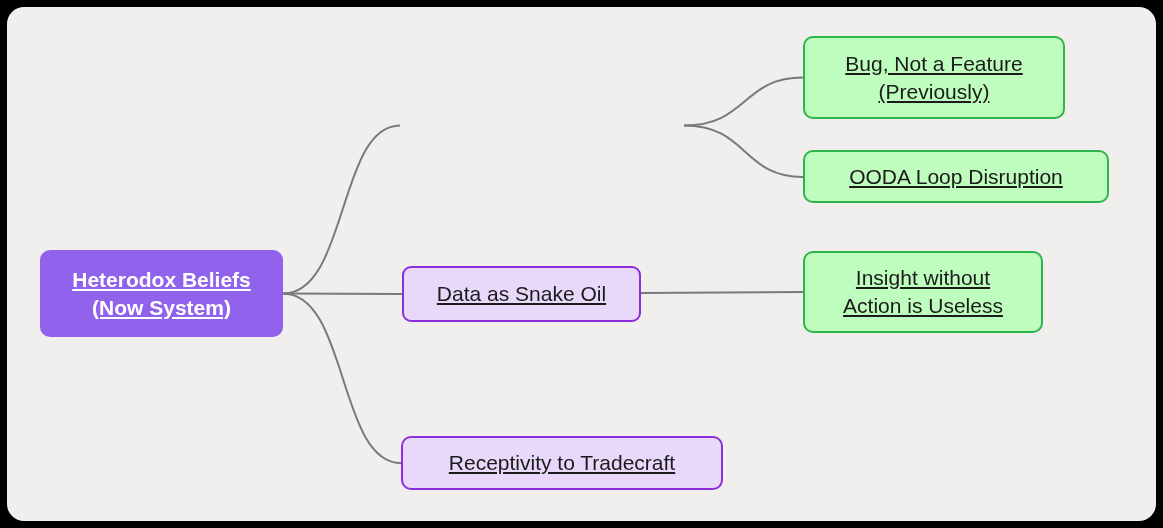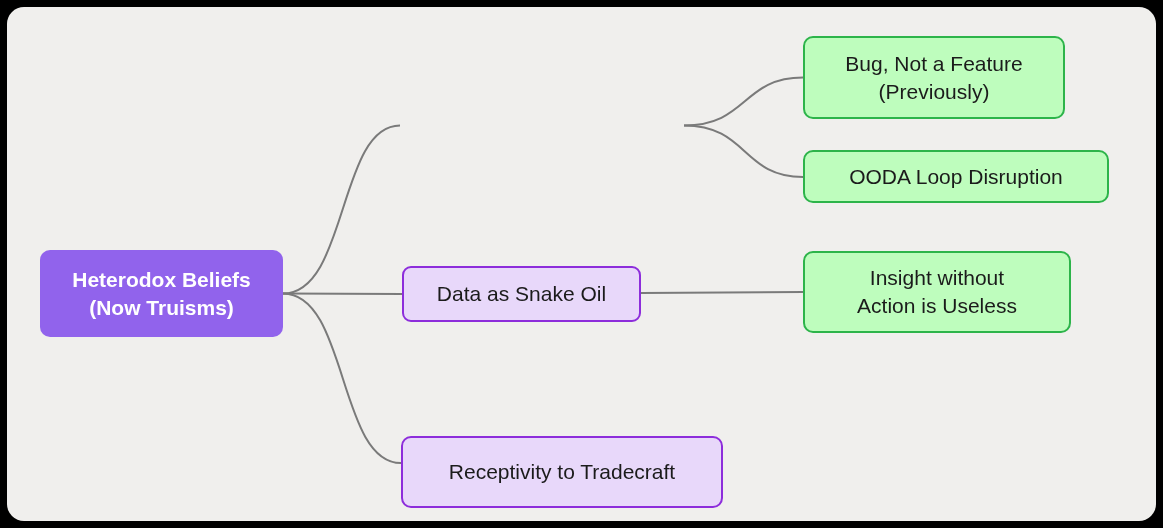--- a/index.html
+++ b/index.html
@@ -39,20 +39,21 @@
   }
   .node {
     position: absolute;
     display: flex; align-items: center; justify-content: center;
     text-align: center;
     border-radius: 10px;
     font-size: 21px;
     line-height: 1.32;
     color: var(--node-text);
     padding: 8px 10px;
+    text-decoration: underline;
   }
   .node .label { white-space: pre-line; }
   .node-root {
     background: var(--root-fill);
     color: var(--root-text);
     font-weight: 600;
     border: none;
   }
   .node-branch {
     background: var(--branch-fill);
@@ -76,38 +77,38 @@
     <path d="M 283 293.5 C 348 293.5 338 463 401 463"></path>
 
     <path d="M 684 125.5 C 748 125.5 742 77.5 803 77.5"></path>
     <path d="M 684 125.5 C 748 125.5 742 177 803 177"></path>
 
     <path d="M 641 293 L 803 292"></path>
   </svg>
 
   <div class="node node-root" style="left:40px; top:250px; width:243px; height:87px;">
     <span class="label">Heterodox Beliefs
-(Now Truisms)</span>
+(Now System)</span>
   </div>
 
 
   <div class="node node-branch" style="left:402px; top:266px; width:239px; height:56px;border-radius:9px;">
     <span class="label">Data as Snake Oil</span>
   </div>
 
-  <div class="node node-branch" style="left:401px; top:436px; width:322px; height:72px;">
+  <div class="node node-branch" style="left:401px; top:436px; width:322px; height:54px;">
     <span class="label">Receptivity to Tradecraft</span>
   </div>
 
   <div class="node node-leaf" style="left:803px; top:36px; width:262px; height:83px;">
     <span class="label">Bug, Not a Feature
 (Previously)</span>
   </div>
 
   <div class="node node-leaf" style="left:803px; top:150px; width:306px; height:53px;">
     <span class="label">OODA Loop Disruption</span>
   </div>
 
-  <div class="node node-leaf" style="left:803px; top:251px; width:268px; height:82px;">
+  <div class="node node-leaf" style="left:803px; top:251px; width:240px; height:82px;">
     <span class="label">Insight without
 Action is Useless</span>
   </div>
 </div>
 
 </body></html>

